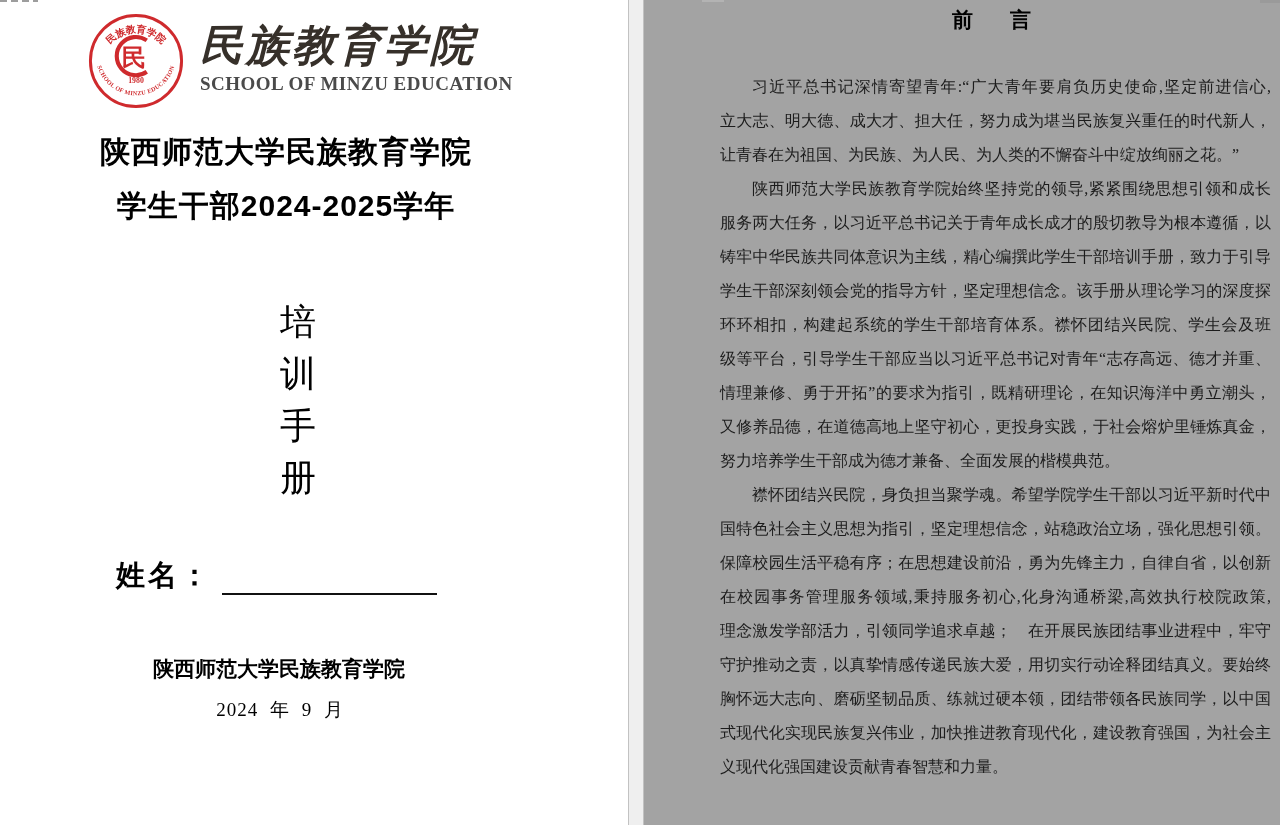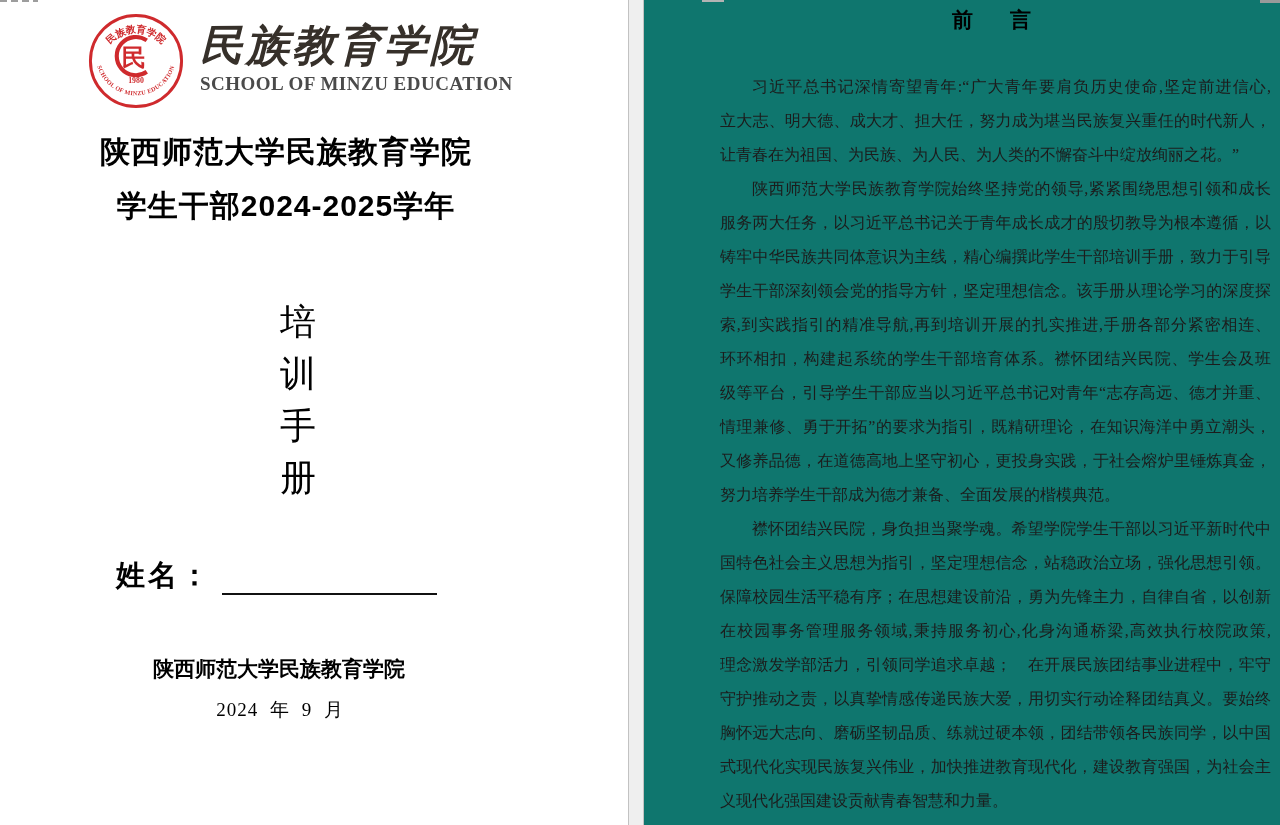--- a/index.html
+++ b/index.html
@@ -2,21 +2,21 @@
 <html><head>
 <meta charset="utf-8">
 <style>
   html,body{margin:0;padding:0;background:#fff;}
   .screen{position:relative;width:1280px;height:825px;background:#ffffff;overflow:hidden;
           font-family:"Liberation Serif","DejaVu Serif",serif;color:#111;}
   
   .page-left{position:absolute;left:0;top:0;width:628px;height:825px;background:#fff;}
   .divider{position:absolute;left:628px;top:0;width:16px;height:825px;background:#efefef;
            border-left:1px solid #c2c2c2;border-right:1px solid #c2c2c2;box-sizing:border-box;}
-  .page-right{position:absolute;left:644px;top:0;width:636px;height:825px;background:#0f766e;}
+  .page-right{position:absolute;left:644px;top:0;width:636px;height:825px;background:#a3a3a3;}
   
   .edge-mark{position:absolute;height:2px;background:repeating-linear-gradient(90deg,#9d9d9d 0 7px,transparent 7px 11px);}
   .edge-a{left:0;top:0;width:38px;}
   .edge-b{left:58px;top:0;width:22px;background:#b3b3b3;}
   .edge-c{right:0;top:0;width:20px;height:3px;background:#9a9a9a;}
   
   .seal{position:absolute;left:86px;top:12px;width:100px;height:98px;}
   .logo-text{position:absolute;left:200px;top:20px;width:300px;}
   .logo-cn{font-family:"DejaVu Serif","Liberation Serif",serif;font-style:italic;font-weight:bold;
            font-size:43px;line-height:50px;letter-spacing:3px;color:#36302a;white-space:nowrap;}
@@ -104,21 +104,20 @@
 
     <div class="heading">前　言</div>
     <div class="preface-body">
         <div class="line indent">习近平总书记深情寄望青年:“广大青年要肩负历史使命,坚定前进信心,</div>
         <div class="line">立大志、明大德、成大才、担大任，努力成为堪当民族复兴重任的时代新人，</div>
         <div class="line end">让青春在为祖国、为民族、为人民、为人类的不懈奋斗中绽放绚丽之花。”</div>
         <div class="line indent">陕西师范大学民族教育学院始终坚持党的领导,紧紧围绕思想引领和成长</div>
         <div class="line">服务两大任务，以习近平总书记关于青年成长成才的殷切教导为根本遵循，以</div>
         <div class="line">铸牢中华民族共同体意识为主线，精心编撰此学生干部培训手册，致力于引导</div>
         <div class="line">学生干部深刻领会党的指导方针，坚定理想信念。该手册从理论学习的深度探</div>
-        <div class="line">索,到实践指引的精准导航,再到培训开展的扎实推进,手册各部分紧密相连、</div>
         <div class="line">环环相扣，构建起系统的学生干部培育体系。襟怀团结兴民院、学生会及班</div>
         <div class="line">级等平台，引导学生干部应当以习近平总书记对青年“志存高远、德才并重、</div>
         <div class="line">情理兼修、勇于开拓”的要求为指引，既精研理论，在知识海洋中勇立潮头，</div>
         <div class="line">又修养品德，在道德高地上坚守初心，更投身实践，于社会熔炉里锤炼真金，</div>
         <div class="line end">努力培养学生干部成为德才兼备、全面发展的楷模典范。</div>
         <div class="line indent">襟怀团结兴民院，身负担当聚学魂。希望学院学生干部以习近平新时代中</div>
         <div class="line">国特色社会主义思想为指引，坚定理想信念，站稳政治立场，强化思想引领。</div>
         <div class="line">保障校园生活平稳有序；在思想建设前沿，勇为先锋主力，自律自省，以创新</div>
         <div class="line">在校园事务管理服务领域,秉持服务初心,化身沟通桥梁,高效执行校院政策,</div>
         <div class="line">理念激发学部活力，引领同学追求卓越；　在开展民族团结事业进程中，牢守</div>

